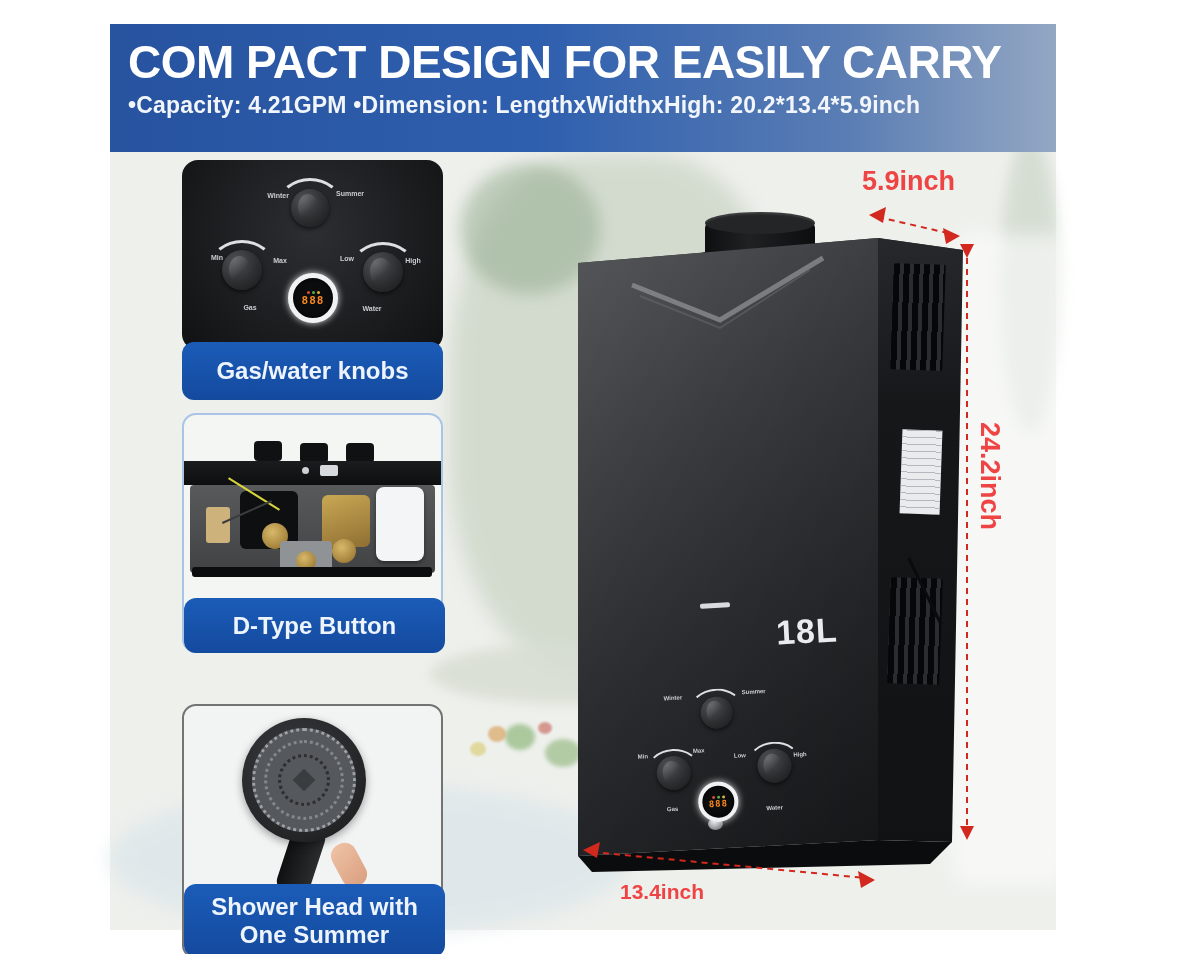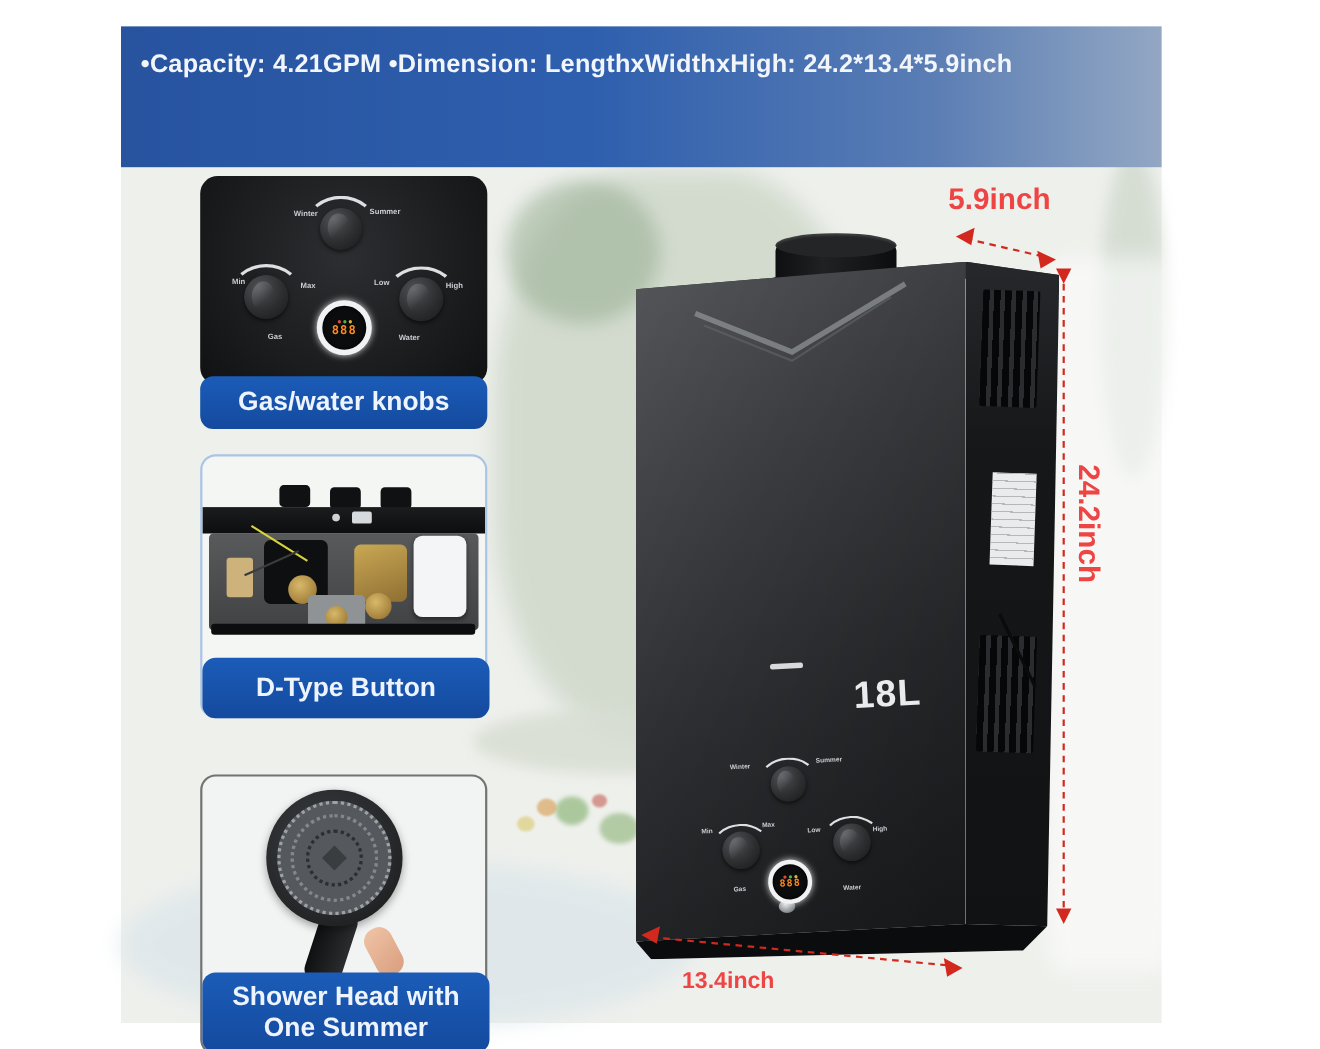--- a/index.html
+++ b/index.html
@@ -103,21 +103,22 @@
     <div class="blob" style="left:320px;top:620px;width:260px;height:60px;background:#d7ddd2;opacity:.8;filter:blur(6px);"></div>
     <div class="blob" style="left:395px;top:700px;width:30px;height:26px;background:#7fae6a;opacity:.6;filter:blur(2px);"></div>
     <div class="blob" style="left:435px;top:715px;width:36px;height:28px;background:#8cb377;opacity:.6;filter:blur(2px);"></div>
     <div class="blob" style="left:378px;top:702px;width:18px;height:16px;background:#d9a05a;opacity:.65;filter:blur(1px);"></div>
     <div class="blob" style="left:428px;top:698px;width:14px;height:12px;background:#c96a5f;opacity:.65;filter:blur(1px);"></div>
     <div class="blob" style="left:360px;top:718px;width:16px;height:14px;background:#d9c96a;opacity:.6;filter:blur(1px);"></div>
     <div class="blob" style="left:840px;top:210px;width:120px;height:650px;background:#ffffff;opacity:.55;filter:blur(9px);border-radius:10%;"></div>
   </div>
 
   <div class="abs banner">
-    <div class="banner-sub">•Capacity: 4.21GPM •Dimension: LengthxWidthxHigh: 24.2*13.4*5.9inch</div>
+    <div class="banner-title">COM PACT DESIGN FOR EASILY CARRY</div>
+    <div class="banner-sub">•Capacity: 4.21GPM •Dimension: LengthxWidthxHigh: 20.2*13.4*5.9inch</div>
   </div>
 
   <div class="abs card" style="top:160px;height:238px;">
     <div class="knobpanel">
       <div class="arc" style="left:96px;top:18px;width:64px;height:52px;"></div>
       <div class="arc" style="left:28px;top:80px;width:64px;height:52px;"></div>
       <div class="arc" style="left:169px;top:82px;width:64px;height:52px;"></div>
       <div class="knob" style="left:109px;top:29px;width:38px;height:38px;"></div>
       <div class="knob" style="left:40px;top:90px;width:40px;height:40px;"></div>
       <div class="knob" style="left:181px;top:92px;width:40px;height:40px;"></div>
@@ -131,21 +132,21 @@
       <div class="tinylabel" style="left:190px;top:148px;font-size:7px;">Water</div>
       <div class="led" style="left:106px;top:113px;width:50px;height:50px;">
         <div class="dots">
             <i style="background:#e04b3a"></i>
             <i style="background:#53b04a"></i>
             <i style="background:#e0b03a"></i>
           </div>
         <div class="digits" style="font-size:11px;">888</div>
       </div>
     </div>
-    <div class="label-bar" style="top:182px;height:48px;">
+    <div class="label-bar" style="top:182px;height:58px;">
       <span>Gas/water knobs</span>
     </div>
   </div>
 
   <div class="abs card card2">
     <div class="img">
       <div class="g" style="left:70px;top:26px;width:28px;height:20px;background:#101112;border-radius:4px;"></div>
       <div class="g" style="left:116px;top:28px;width:28px;height:20px;background:#101112;border-radius:4px;"></div>
       <div class="g" style="left:162px;top:28px;width:28px;height:20px;background:#101112;border-radius:4px;"></div>
       <div class="g" style="left:0px;top:46px;width:257px;height:24px;background:linear-gradient(180deg,#1b1c1e,#0d0e0f);"></div>

